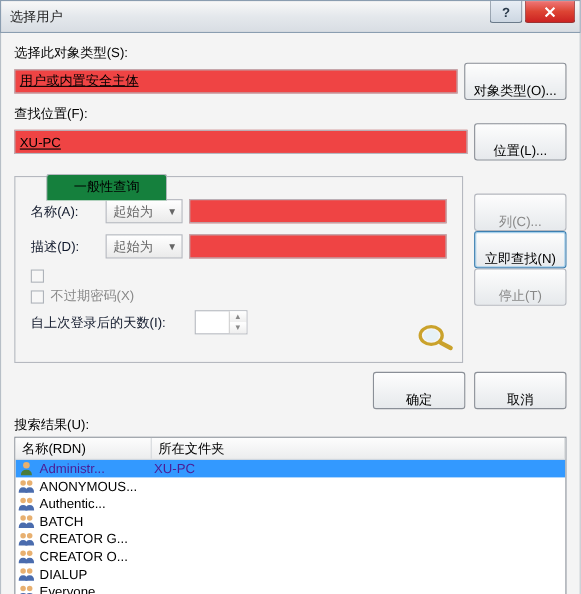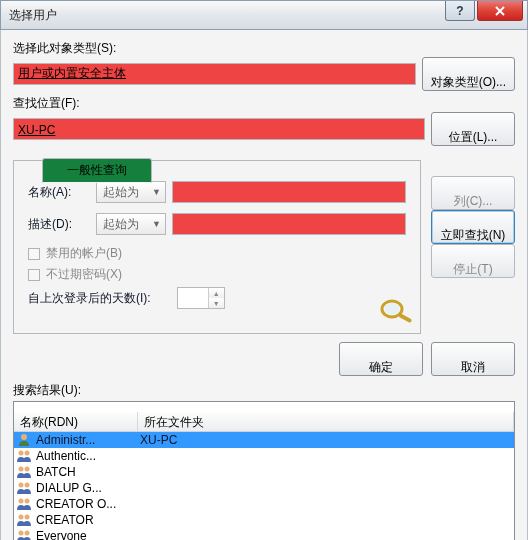--- a/index.html
+++ b/index.html
@@ -33,27 +33,27 @@
 .spin { width: 48px; height: 22px; border: 1px solid #b5b8bf; background: #fff; display: flex; }
 .spin .num { flex: 1; }
 .spin .arrows { width: 16px; border-left: 1px solid #ccc; display: flex; flex-direction: column; }
 .spin .arrows span { flex: 1; display: flex; align-items: center; justify-content: center; font-size: 7px; color: #888; background: linear-gradient(to bottom,#fff,#eee); }
 .magnifier { position: absolute; right: 4px; bottom: 8px; width: 40px; height: 30px; }
 
 .okcancel { display: flex; justify-content: flex-end; gap: 8px; margin: 8px 0 6px 0; }
 
 .results-lbl { margin-bottom: 2px; }
 .grid { border: 1px solid #888e97; background: #fff; height: 173px; overflow: hidden; position: relative; }
-.grid-head { display: flex; background: linear-gradient(to bottom, #fdfdfd, #ecedee); border-bottom: 1px solid #cfd3d8; height: 20px; margin-top: 10px; }
+.grid-head { display: flex; background: linear-gradient(to bottom, #fdfdfd, #ecedee); border-bottom: 1px solid #cfd3d8; height: 20px; }
 .grid-head .col { padding: 2px 6px; border-right: 1px solid #d4d7db; }
 .col-name { width: 124px; }
 .col-folder { flex: 1; }
 .grid-body { height: 152px; overflow-y: scroll; }
 .grow { display: flex; height: 16px; align-items: center; }
-.grow.sel { background: #3399ff; color: #0f172a; }
+.grow.sel { background: #3399ff; color: #4c1d95; }
 .grow .ic { width: 16px; height: 14px; margin: 0 2px; }
 .grow .nm { width: 102px; padding-left: 2px; white-space: nowrap; overflow: hidden; }
 .grow .fl { padding-left: 4px; }
 
 .grid-body::-webkit-scrollbar { width: 17px; }
 .grid-body::-webkit-scrollbar-track { background: #eef0f2; border-left: 1px solid #d8dde3; }
 .grid-body::-webkit-scrollbar-thumb { background: linear-gradient(to right, #d6eaf8, #bcd9ef); border: 1px solid #9ab8d0; border-radius: 2px; }
 .grid-body::-webkit-scrollbar-button { height: 17px; background: #e3e9ef; border: 1px solid #c2cad3; }
 
 svg.usericon .head { fill: #e8b070; }
@@ -107,21 +107,20 @@
         <div class="row">
           <span class="lbl">描述(D):</span>
           <div class="select-sim">
               <span>起始为</span>
               <span class="chev">▼</span>
             </div>
           <div class="field tinput"></div>
         </div>
         <div class="chk">
             <span class="box"></span>
-            <span>禁用的帐户(B)</span>
           </div>
         <div class="chk">
             <span class="box"></span>
             <span>不过期密码(X)</span>
           </div>
         <div class="row" style="">
           <span class="lbl" style="width:auto;">自上次登录后的天数(I):</span>
           <div style="width:14px"></div>
           <div class="spin">
             <div class="num"></div>
@@ -165,61 +164,71 @@
           <span class="nm">Administr...</span>
           <span class="fl">XU-PC</span>
         </div>
         <div class="grow">
           <span class="ic"><svg class="usericon multi" width="16" height="14" viewBox="0 0 16 14">
               <circle class="head" cx="5" cy="4" r="2.5"></circle>
               <path class="body" d="M1 13 Q1 8 5 8 Q9 8 9 13 Z"></path>
               <circle class="head" cx="11" cy="4" r="2.5"></circle>
               <path class="body" d="M7 13 Q7 8 11 8 Q15 8 15 13 Z"></path>
             </svg></span>
+          <span class="nm">ANONYMOUS...</span>
+          <span class="fl"></span>
+        </div>
+        <div class="grow">
+          <span class="ic"><svg class="usericon multi" width="16" height="14" viewBox="0 0 16 14">
+              <circle class="head" cx="5" cy="4" r="2.5"></circle>
+              <path class="body" d="M1 13 Q1 8 5 8 Q9 8 9 13 Z"></path>
+              <circle class="head" cx="11" cy="4" r="2.5"></circle>
+              <path class="body" d="M7 13 Q7 8 11 8 Q15 8 15 13 Z"></path>
+            </svg></span>
           <span class="nm">Authentic...</span>
           <span class="fl"></span>
         </div>
         <div class="grow">
           <span class="ic"><svg class="usericon multi" width="16" height="14" viewBox="0 0 16 14">
               <circle class="head" cx="5" cy="4" r="2.5"></circle>
               <path class="body" d="M1 13 Q1 8 5 8 Q9 8 9 13 Z"></path>
               <circle class="head" cx="11" cy="4" r="2.5"></circle>
               <path class="body" d="M7 13 Q7 8 11 8 Q15 8 15 13 Z"></path>
             </svg></span>
           <span class="nm">BATCH</span>
           <span class="fl"></span>
         </div>
         <div class="grow">
           <span class="ic"><svg class="usericon multi" width="16" height="14" viewBox="0 0 16 14">
               <circle class="head" cx="5" cy="4" r="2.5"></circle>
               <path class="body" d="M1 13 Q1 8 5 8 Q9 8 9 13 Z"></path>
               <circle class="head" cx="11" cy="4" r="2.5"></circle>
               <path class="body" d="M7 13 Q7 8 11 8 Q15 8 15 13 Z"></path>
             </svg></span>
-          <span class="nm">DIALUP G...</span>
+          <span class="nm">CREATOR G...</span>
           <span class="fl"></span>
         </div>
         <div class="grow">
           <span class="ic"><svg class="usericon multi" width="16" height="14" viewBox="0 0 16 14">
               <circle class="head" cx="5" cy="4" r="2.5"></circle>
               <path class="body" d="M1 13 Q1 8 5 8 Q9 8 9 13 Z"></path>
               <circle class="head" cx="11" cy="4" r="2.5"></circle>
               <path class="body" d="M7 13 Q7 8 11 8 Q15 8 15 13 Z"></path>
             </svg></span>
           <span class="nm">CREATOR O...</span>
           <span class="fl"></span>
         </div>
         <div class="grow">
           <span class="ic"><svg class="usericon multi" width="16" height="14" viewBox="0 0 16 14">
               <circle class="head" cx="5" cy="4" r="2.5"></circle>
               <path class="body" d="M1 13 Q1 8 5 8 Q9 8 9 13 Z"></path>
               <circle class="head" cx="11" cy="4" r="2.5"></circle>
               <path class="body" d="M7 13 Q7 8 11 8 Q15 8 15 13 Z"></path>
             </svg></span>
-          <span class="nm">CREATOR</span>
+          <span class="nm">DIALUP</span>
           <span class="fl"></span>
         </div>
         <div class="grow">
           <span class="ic"><svg class="usericon multi" width="16" height="14" viewBox="0 0 16 14">
               <circle class="head" cx="5" cy="4" r="2.5"></circle>
               <path class="body" d="M1 13 Q1 8 5 8 Q9 8 9 13 Z"></path>
               <circle class="head" cx="11" cy="4" r="2.5"></circle>
               <path class="body" d="M7 13 Q7 8 11 8 Q15 8 15 13 Z"></path>
             </svg></span>
           <span class="nm">Everyone</span>

